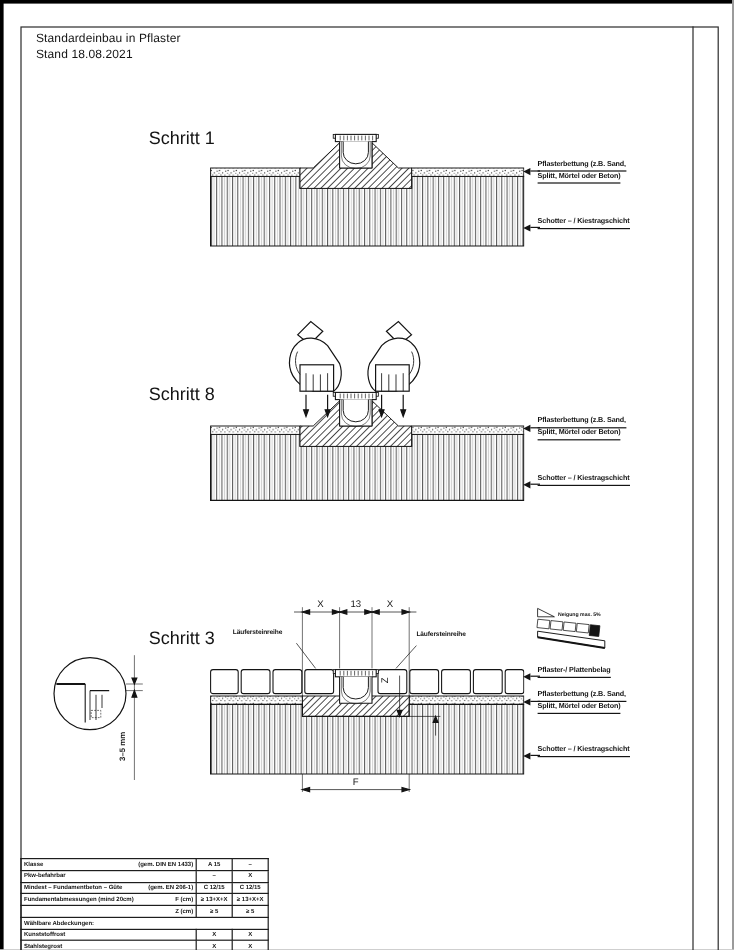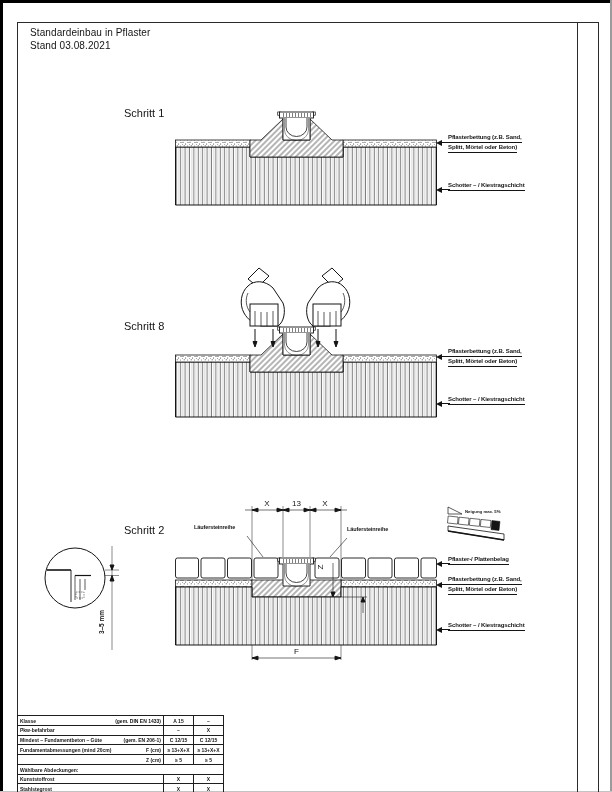--- a/index.html
+++ b/index.html
@@ -5,21 +5,21 @@
   html,body{margin:0;padding:0;background:#e8e8e8;}
   .sheet{position:relative;width:612px;height:792px;background:#fff;overflow:hidden;
          font-family:"Liberation Sans",sans-serif;color:#141414;}
   .edge-top{position:absolute;left:0;top:0;width:612px;height:3px;background:#000;}
   .edge-left{position:absolute;left:0;top:0;width:3px;height:792px;background:#000;}
   .edge-right{position:absolute;right:0;top:0;width:2px;height:792px;background:#9b9b9b;}
   .edge-bottom{position:absolute;left:0;bottom:0;width:612px;height:1px;background:#c4c4c4;}
   .frame{position:absolute;left:17px;top:22px;width:580px;height:770px;border:1px solid #2b2b2b;}
   .frame-col{position:absolute;left:577px;top:22px;height:770px;width:0;border-left:1px solid #2b2b2b;}
   .title{position:absolute;left:30px;top:27px;font-size:10px;line-height:12.5px;letter-spacing:.1px;}
-  .steplabel{position:absolute;left:124px;font-size:11px;}
+  .steplabel{position:absolute;left:124px;font-size:15px;}
   .fig{position:absolute;}
   .anno{position:absolute;left:448px;width:124px;font-size:6px;font-weight:700;line-height:8.5px;letter-spacing:-.1px;}
   .anno .u{display:inline-block;border-bottom:1px solid #141414;padding-bottom:.5px;}
   .larrow{position:absolute;left:442px;width:8px;height:0;border-top:1px solid #141414;}
   .larrow::before{content:'';position:absolute;left:-6px;top:-3.5px;width:0;height:0;
     border-right:6px solid #141414;border-top:3px solid transparent;border-bottom:3px solid transparent;}
   .minilabel{position:absolute;font-size:5.5px;font-weight:700;letter-spacing:-.1px;}
   table.spec{position:absolute;left:17px;top:715px;width:193px;border-collapse:collapse;
     font-size:5px;font-weight:700;table-layout:fixed;border:1.4px solid #000;}
   table.spec td{border:.7px solid #1d1d1d;padding:1.6px 2px 1.2px 2px;height:6px;overflow:hidden;white-space:nowrap;}
@@ -73,21 +73,21 @@
 
   <div class="edge-top"></div>
   <div class="edge-left"></div>
   <div class="edge-right"></div>
   <div class="edge-bottom"></div>
   <div class="frame"></div>
   <div class="frame-col"></div>
 
   <div class="title">
     <div>Standardeinbau in Pflaster</div>
-    <div>Stand 03.08.2021</div>
+    <div>Stand 18.08.2021</div>
   </div>
 
   <div class="steplabel" style="top:107px">Schritt 1</div>
 
   <svg class="fig" style="left:175px;top:105px" width="262" height="102" viewBox="0 0 262 102">
     <path d="M0.5,42 H75 V52 H168 V42 H261.5 V100 H0.5 Z" fill="url(#vh)" stroke="#141414" stroke-width="1"></path>
     <rect x="0.5" y="35" width="74.5" height="7" fill="url(#st)" stroke="#141414" stroke-width="0.8"></rect>
     <rect x="168" y="35" width="93.5" height="7" fill="url(#st)" stroke="#141414" stroke-width="0.8"></rect>
     <path d="M75,52 V35 H86 L108,14 V35 H135 V14 L157,35 H168 V52 Z" fill="url(#dh)" stroke="#141414" stroke-width="0.8"></path>
     <use href="#channel" x="104.5" y="7"></use>
@@ -127,21 +127,21 @@
     <span class="u">Pflasterbettung (z.B. Sand,</span><br>
     <span class="u">Splitt, Mörtel oder Beton)</span>
   </div>
   <div class="larrow" style="top:356px"></div>
 
   <div class="anno" style="top:395px">
     <span class="u">Schotter – / Kiestragschicht</span>
   </div>
   <div class="larrow" style="top:403px"></div>
 
-  <div class="steplabel" style="top:524px">Schritt 2</div>
+  <div class="steplabel" style="top:524px">Schritt 3</div>
 
   <svg class="fig" style="left:175px;top:495px" width="262" height="172" viewBox="0 0 262 172">
 
     <g stroke="#141414" stroke-width="0.5">
       <path d="M77,11 V165 M166,11 V165 M108,11 V62 M135,11 V62" fill="none"></path>
     </g>
 
     <g stroke="#141414" fill="#141414">
       <path d="M70,15 H172" stroke-width="0.6" fill="none"></path>
       <polygon points="77,15 83,13.2 83,16.8"></polygon>

